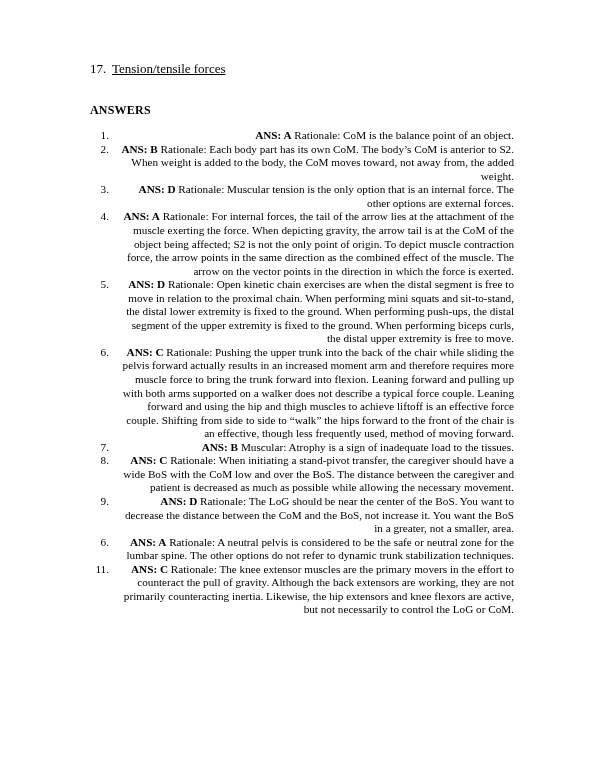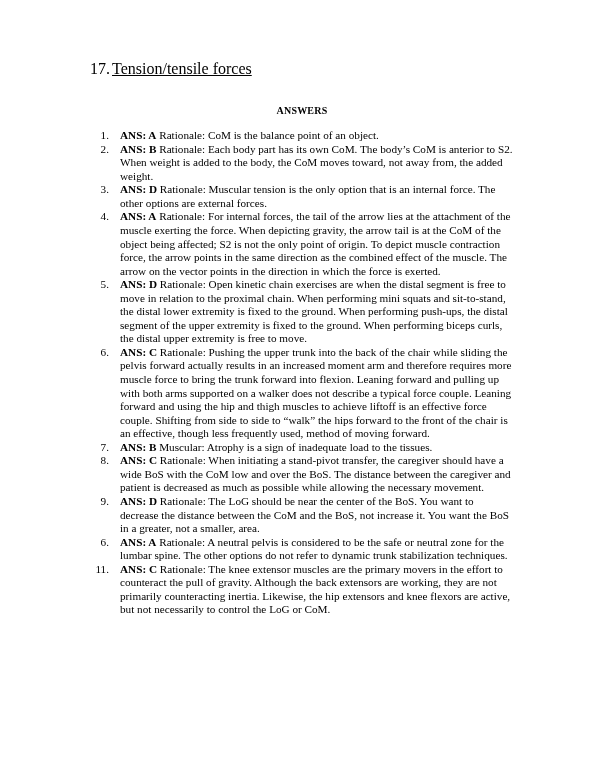--- a/index.html
+++ b/index.html
@@ -28,45 +28,44 @@
     width: 424px;
   }
 
   
   .tail-list {
     list-style: none;
     margin: 0;
     padding: 0;
   }
   .tail-item {
-    font-size: 16px;
+    font-size: 13px;
     line-height: 13.6px;
     margin-bottom: 14px;
     display: flex;
     align-items: flex-start;
   }
   .tail-item .num {
     width: 22px;
     flex: 0 0 22px;
     text-align: left;
   }
   .tail-item .txt {
     flex: 1 1 auto;
     text-decoration: underline;
   }
 
   
   .answers-heading {
-    font-size: 10px;
+    font-size: 12px;
     font-weight: bold;
     line-height: 13.6px;
     margin-top: 28px;
     margin-bottom: 12px;
     letter-spacing: 0.2px;
-    text-align: center;
   }
 
   
   .answers-list {
     list-style: none;
     margin: 0;
     padding: 0;
   }
   .ans-item {
     display: flex;
@@ -77,21 +76,21 @@
   }
   .ans-item .num {
     flex: 0 0 30px;
     width: 30px;
     text-align: right;
     padding-right: 11px;
     box-sizing: border-box;
   }
   .ans-item .body {
     flex: 1 1 auto;
-    text-align: left;
+    text-align: right;
   }
   .ans-label {
     font-weight: bold;
   }
 </style>
 </head>
 <body>
 
 <div class="page">
   <div class="content">

